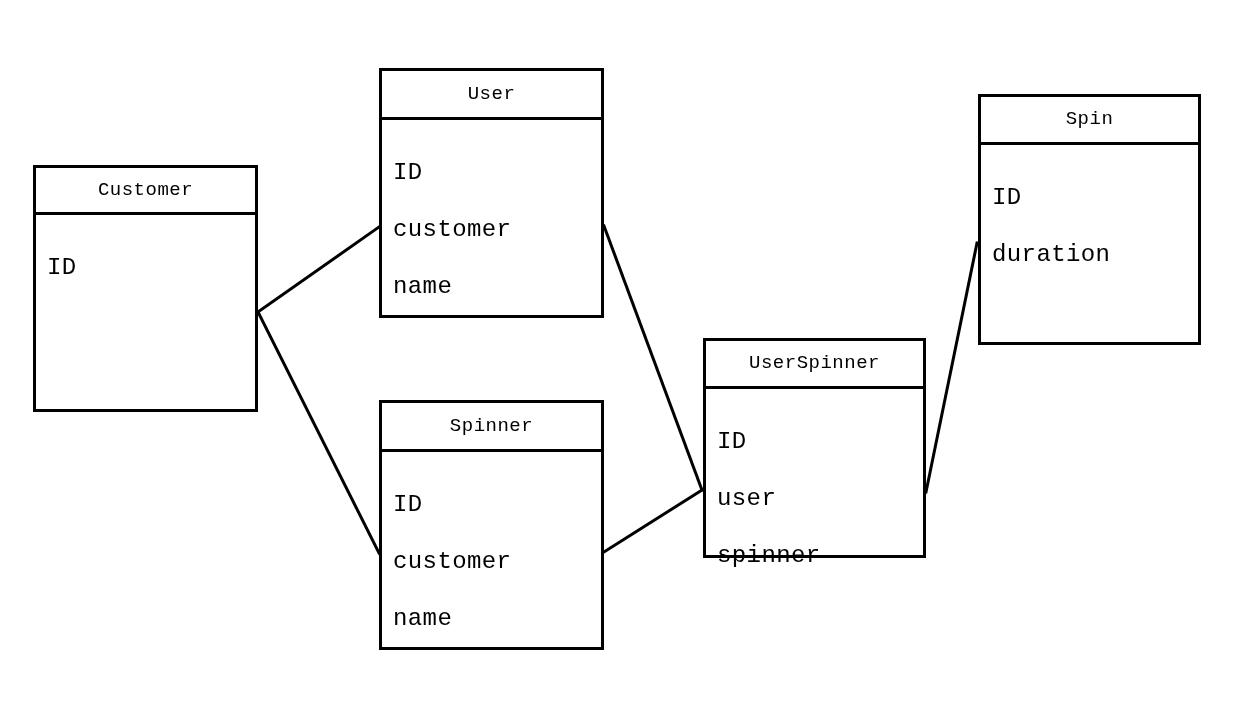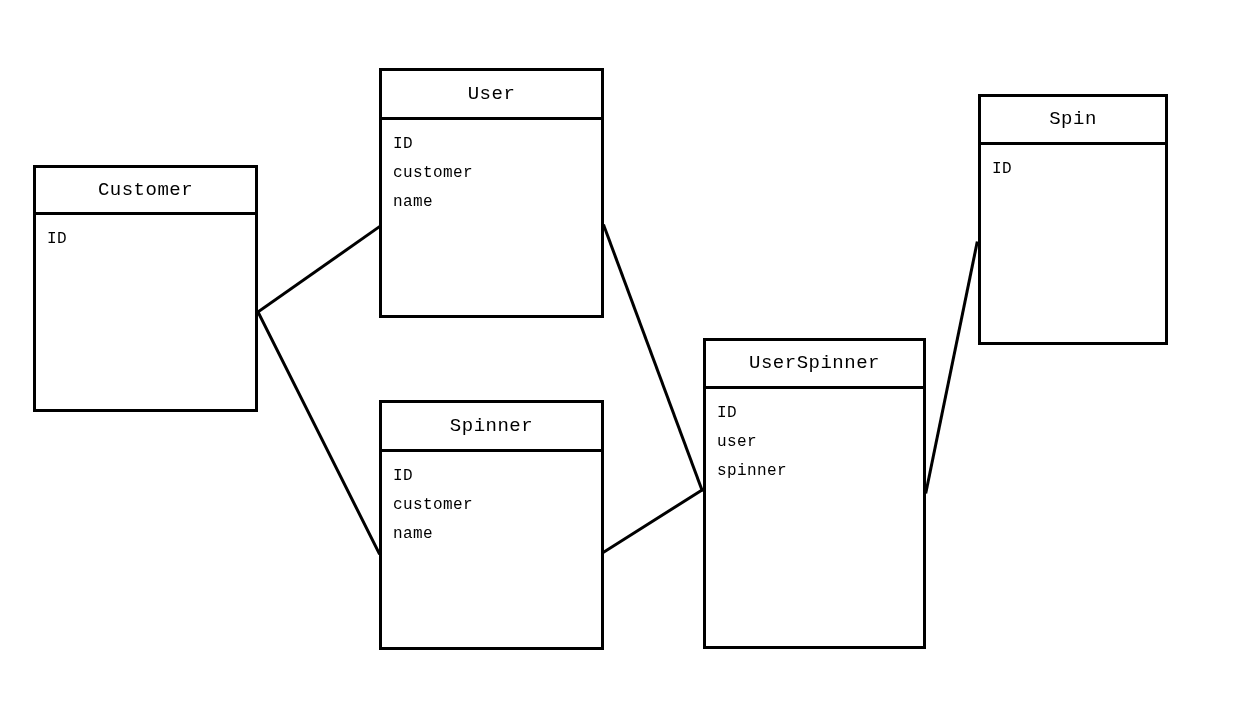--- a/index.html
+++ b/index.html
@@ -47,24 +47,25 @@
     font-size: 19px;
     line-height: 19px;
     letter-spacing: 0.5px;
     white-space: nowrap;
   }
   .entity-body {
     box-sizing: border-box;
     padding: 10px 0 0 11px;
   }
   .attr {
-    font-size: 16px;
+    font-size: 24px;
     line-height: 29px;
     white-space: nowrap;
     letter-spacing: 0.4px;
+    margin-top: 28px;
   }
 </style>
 </head>
 <body>
 
 <div id="canvas">
 
   <svg id="edge-layer" viewBox="0 0 1250 714" width="1250" height="714" xmlns="http://www.w3.org/2000/svg">
       <line x1="258" y1="312" x2="379" y2="227" stroke="#000000" stroke-width="3" stroke-linecap="square"></line>
       <line x1="258" y1="312" x2="379" y2="553" stroke="#000000" stroke-width="3" stroke-linecap="square"></line>
@@ -94,31 +95,32 @@
     <div class="entity" style="left: 379px; top: 400px; width: 225px; height: 250px;">
       <div class="entity-header" style="height: 49px;">
         <div class="entity-title">Spinner</div>
       </div>
       <div class="entity-body" style="height: 195px;">
         <div class="attr">ID</div>
         <div class="attr">customer</div>
         <div class="attr">name</div>
       </div>
     </div>
-    <div class="entity" style="left: 703px; top: 338px; width: 223px; height: 311px;">
+    <div class="entity" style="left: 703px; top: 338px; width: 223px; height: 220px;">
       <div class="entity-header" style="height: 48px;">
         <div class="entity-title">UserSpinner</div>
       </div>
       <div class="entity-body" style="height: 195px;">
         <div class="attr">ID</div>
         <div class="attr">user</div>
         <div class="attr">spinner</div>
       </div>
     </div>
-    <div class="entity" style="left: 978px; top: 94px; width: 190px; height: 251px;">
+    <div class="entity" style="left: 978px; top: 94px; width: 223px; height: 251px;">
       <div class="entity-header" style="height: 48px;">
         <div class="entity-title">Spin</div>
       </div>
       <div class="entity-body" style="height: 197px;">
         <div class="attr">ID</div>
+        <div class="attr">duration</div>
       </div>
     </div>
   </div>
 
 </body></html>

